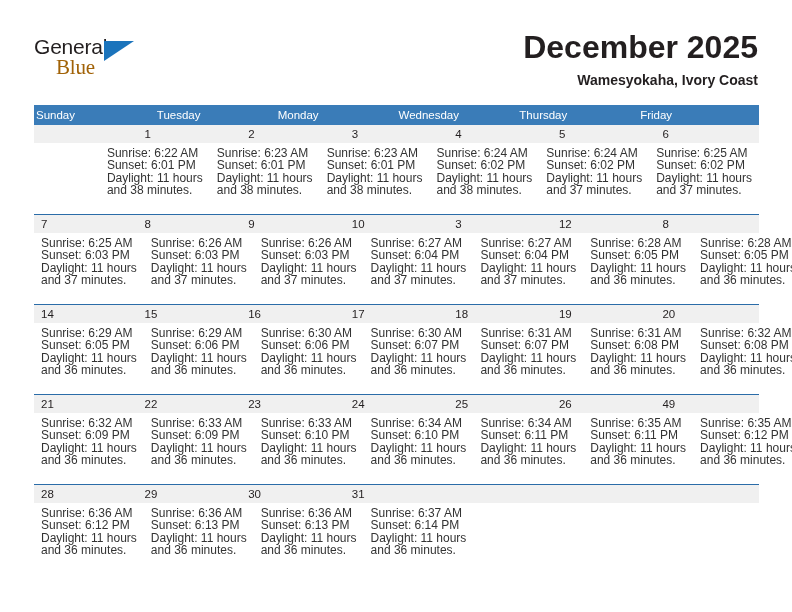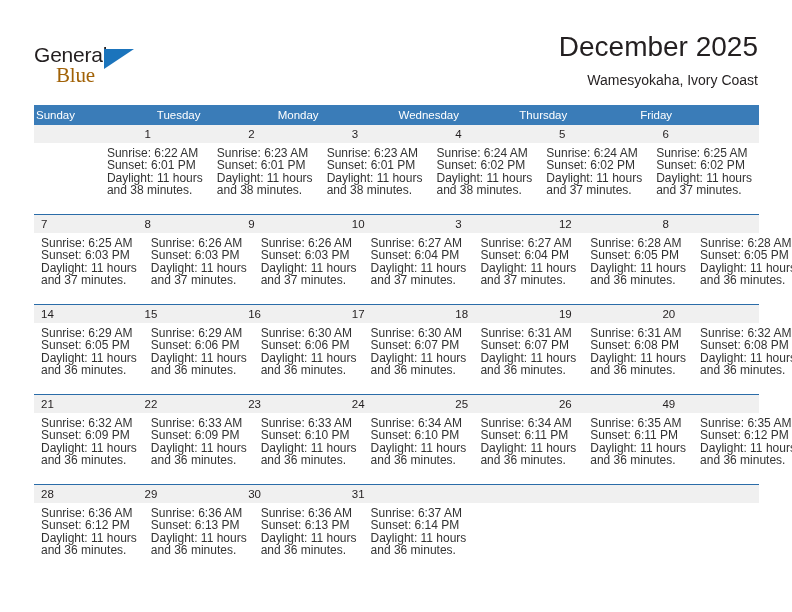--- a/index.html
+++ b/index.html
@@ -30,21 +30,20 @@
     width: 792px;
     height: 104px;
   }
 
   .logo {
     position: absolute;
     left: 34px;
     top: 36px;
     width: 130px;
     height: 48px;
-    margin-top: 8px;
   }
   .logo-general {
     position: absolute;
     left: 0;
     top: 0;
     font-size: 21px;
     letter-spacing: -0.2px;
     color: #231f20;
     line-height: 22px;
     font-family: "Liberation Sans", sans-serif;
@@ -69,29 +68,29 @@
     border-bottom: 20px solid transparent;
   }
 
   .title-block {
     position: absolute;
     right: 34px;
     top: 30px;
     text-align: right;
   }
   .cal-title {
-    font-size: 28px;
-    font-weight: normal;
+    font-size: 32px;
+    font-weight: bold;
     color: #231f20;
     line-height: 34px;
     white-space: nowrap;
   }
   .cal-subtitle {
     font-size: 14px;
-    font-weight: normal;
+    font-weight: bold;
     color: #231f20;
     line-height: 20px;
     margin-top: 6px;
     white-space: nowrap;
   }
 
   
   .calendar {
     position: absolute;
     left: 34px;

